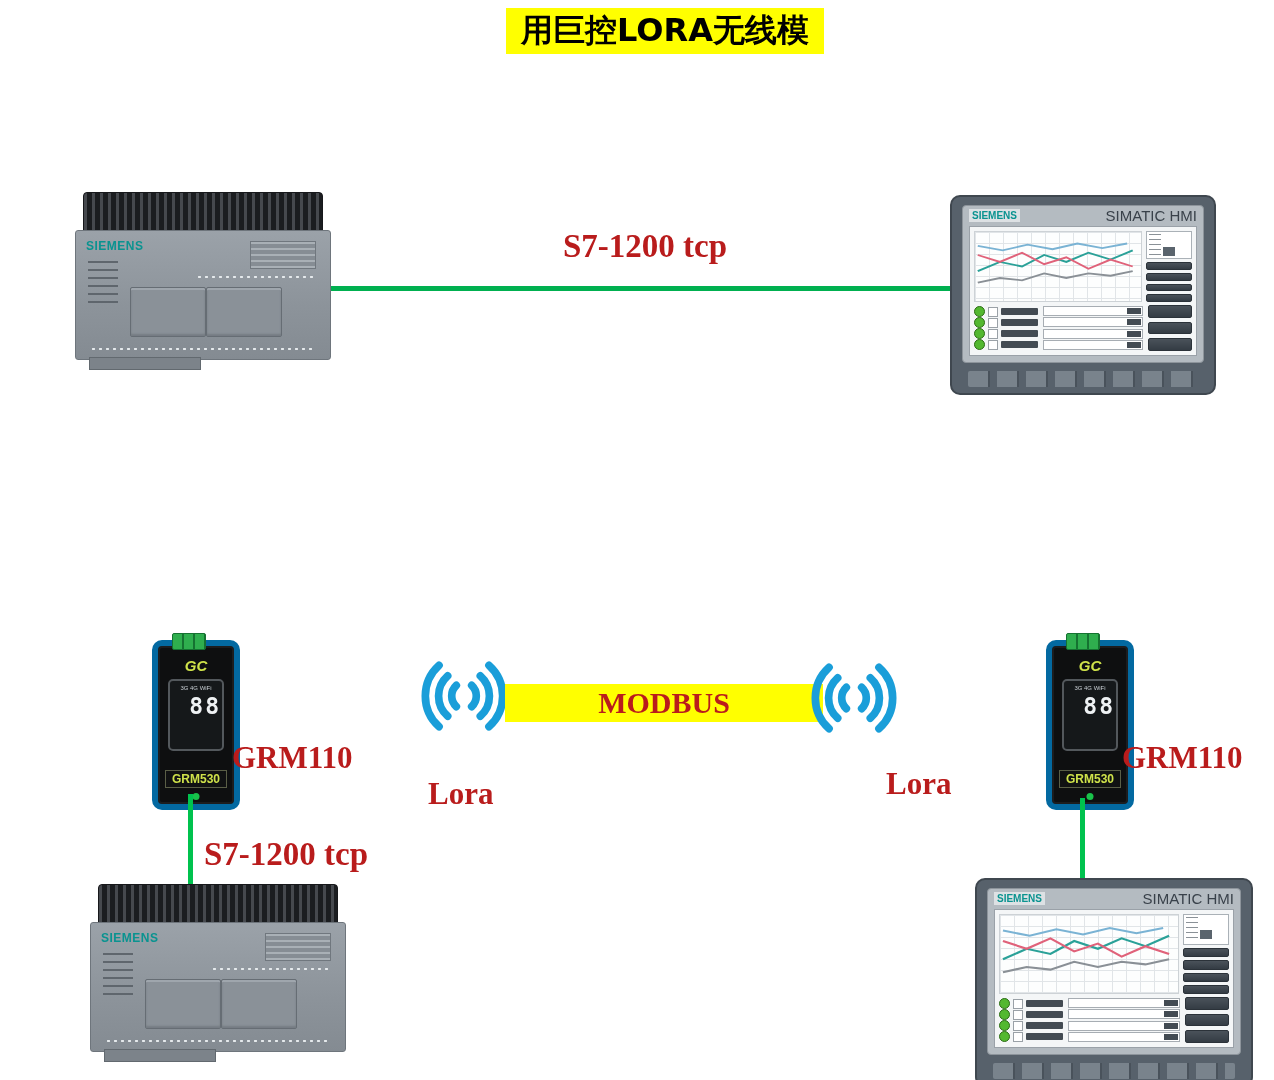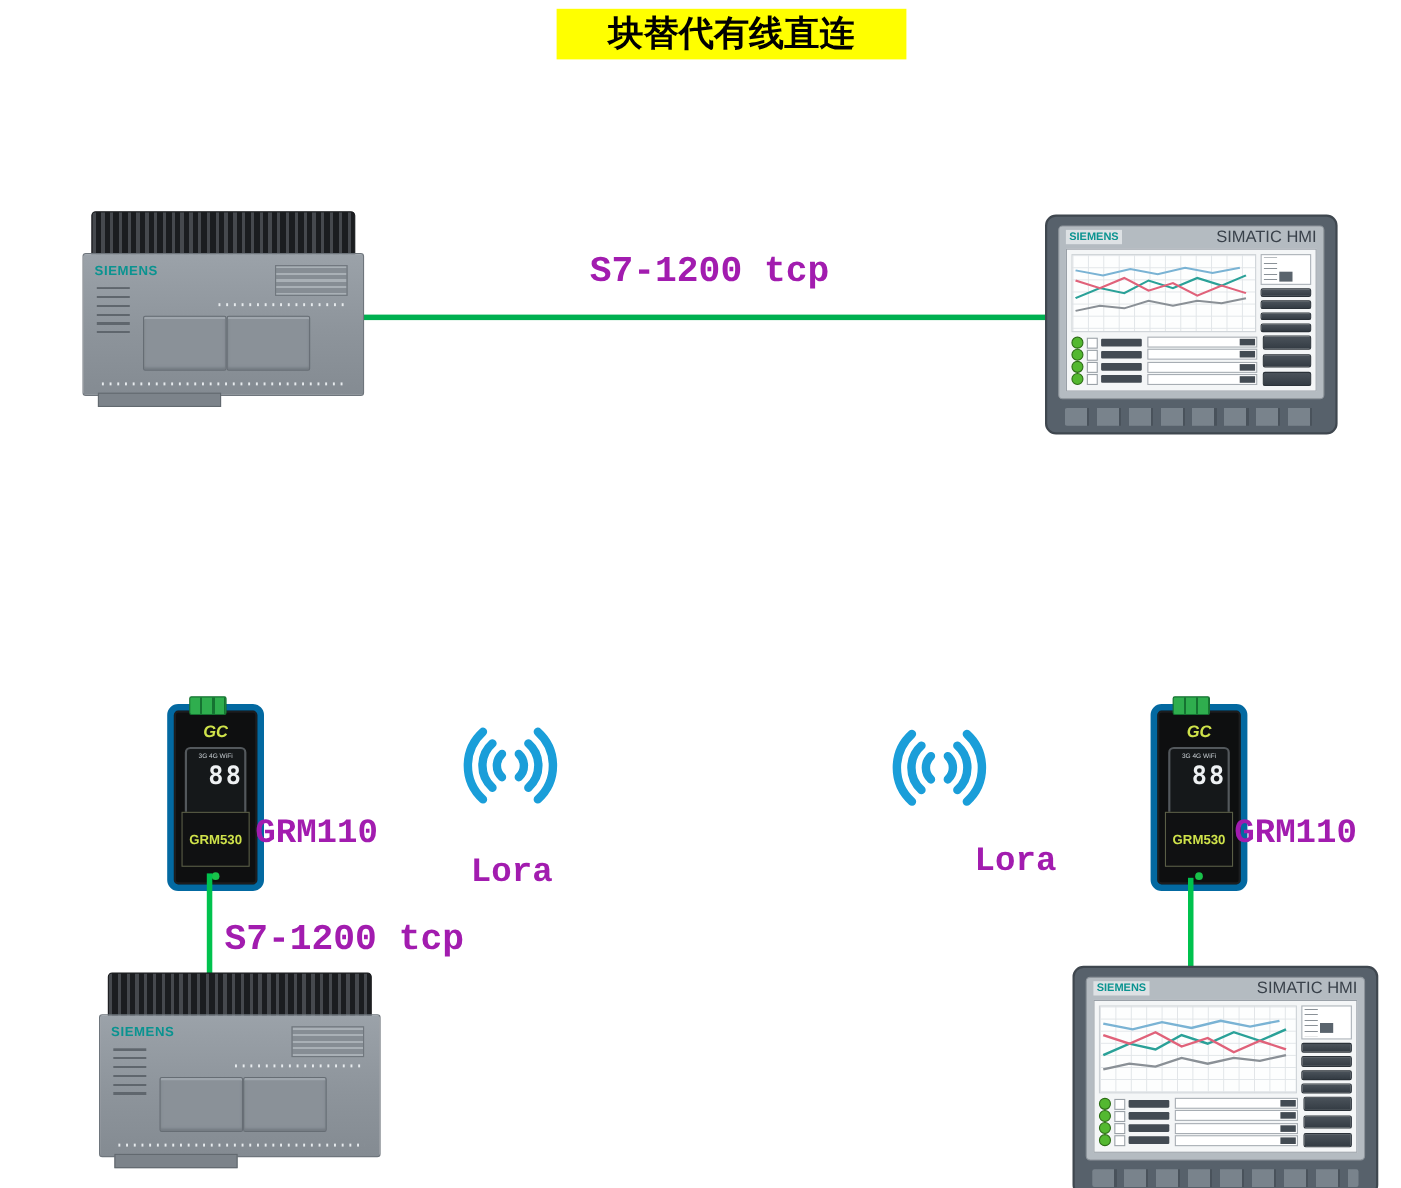--- a/index.html
+++ b/index.html
@@ -1,19 +1,19 @@
 <!DOCTYPE html>
 <html><head>
 <meta charset="utf-8">
 <style>
   html,body{margin:0;padding:0;background:#fff;}
   body{font-family:"Liberation Sans",sans-serif;}
   #canvas{position:relative;width:1274px;height:1080px;background:#ffffff;overflow:hidden;margin:0 auto;}
   .abs{position:absolute;}
-  .red{color:#a21caf;font-family:Liberation Mono, monospace;font-weight:bold;}
+  .red{color:#b91c1c;font-family:Liberation Serif, serif;font-weight:bold;}
 
   
   #title{left:506px;top:8px;width:318px;background:#ffff00;color:#000;
     font-family:"DejaVu Sans",sans-serif;font-weight:bold;font-size:32px;
     line-height:40px;text-align:center;padding:2px 0 4px;}
 
   
   .link-h{height:5px;background:#00b050;}
   .link-v{width:5px;background:#00c24e;}
   .conn-label{font-size:33px;white-space:nowrap;}
@@ -91,31 +91,31 @@
   .grm-terminal{position:absolute;top:-13px;left:14px;width:32px;height:15px;background:#2fae4e;
     border:1px solid #157231;border-radius:2px;
     background-image:repeating-linear-gradient(90deg,transparent 0 9px,#157231 9px 11px);}
   .grm-brand{margin-top:11px;text-align:center;color:#cfe24a;font-size:15px;font-weight:bold;font-style:italic;}
   .grm-screen{width:50px;height:62px;margin:5px auto 0;background:#15181a;border:2px solid #53585c;
     border-radius:5px;padding:3px 1px;}
   .grm-radios{color:#c7cdd2;font-size:7px;text-align:center;white-space:nowrap;transform:scale(.85);transform-origin:center;}
   .grm-digits{color:#eef1f3;font-family:"DejaVu Sans Mono",monospace;font-size:23px;font-weight:bold;
     text-align:right;line-height:30px;letter-spacing:2px;}
   .grm-model{position:absolute;left:7px;right:7px;bottom:16px;text-align:center;color:#cfe24a;
-    font-size:12px;font-weight:bold;border:1px solid #5a5e46;padding:17px 0;background:#101112;}
+    font-size:12px;font-weight:bold;border:1px solid #5a5e46;padding:1px 0;background:#101112;}
   .grm-led{position:absolute;bottom:4px;left:50%;transform:translateX(-50%);width:7px;height:7px;
     border-radius:50%;background:#19c24a;}
 </style>
 </head>
 <body>
 
 <div id="canvas">
 
   <div id="title" class="abs">
-    <div>块替代有线直连</div>
+    <div>用巨控LORA无线模</div>
   </div>
 
   <div class="abs link-h" style="left:328px;top:286px;width:622px;"></div>
   <div class="abs red conn-label" style="left:520px;top:228px;width:250px;text-align:center;">S7-1200 tcp</div>
 
   <div class="abs plc" style="left:75px;top:192px;">
     <div class="plc-vent"></div>
     <div class="plc-body">
       <div class="plc-brand">SIEMENS</div>
       <div class="plc-ledblock"></div>
@@ -214,20 +214,21 @@
         <path d="M33 29 a28 28 0 0 0 0 42"></path>
         <path d="M24 18 a43 43 0 0 0 0 64"></path>
         <path d="M58 39 a15 15 0 0 1 0 22"></path>
         <path d="M67 29 a28 28 0 0 1 0 42"></path>
         <path d="M76 18 a43 43 0 0 1 0 64"></path>
       </g>
     </svg>
   </div>
   <div class="abs red tag-label" style="left:428px;top:776px;">Lora</div>
 
+  <div id="modbus" class="abs red">MODBUS</div>
 
   <div class="abs wifi" style="left:806px;top:648px;width:96px;height:100px;">
     <svg viewBox="0 0 100 100">
       <g stroke="#1a9ed9" stroke-width="8" fill="none" stroke-linecap="round">
         <path d="M42 39 a15 15 0 0 0 0 22"></path>
         <path d="M33 29 a28 28 0 0 0 0 42"></path>
         <path d="M24 18 a43 43 0 0 0 0 64"></path>
         <path d="M58 39 a15 15 0 0 1 0 22"></path>
         <path d="M67 29 a28 28 0 0 1 0 42"></path>
         <path d="M76 18 a43 43 0 0 1 0 64"></path>

